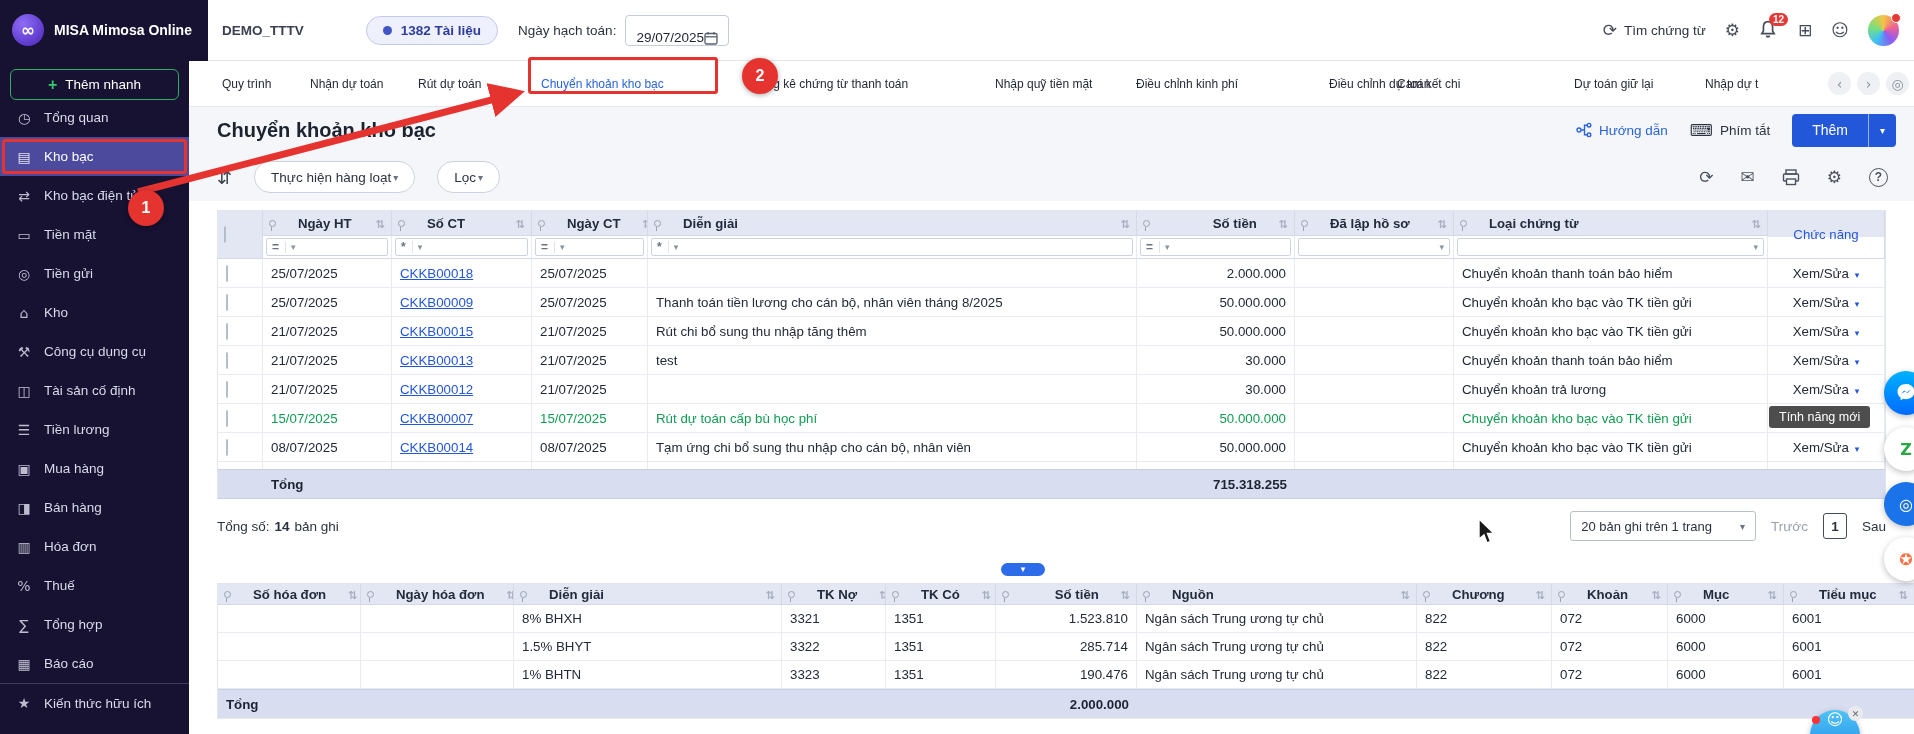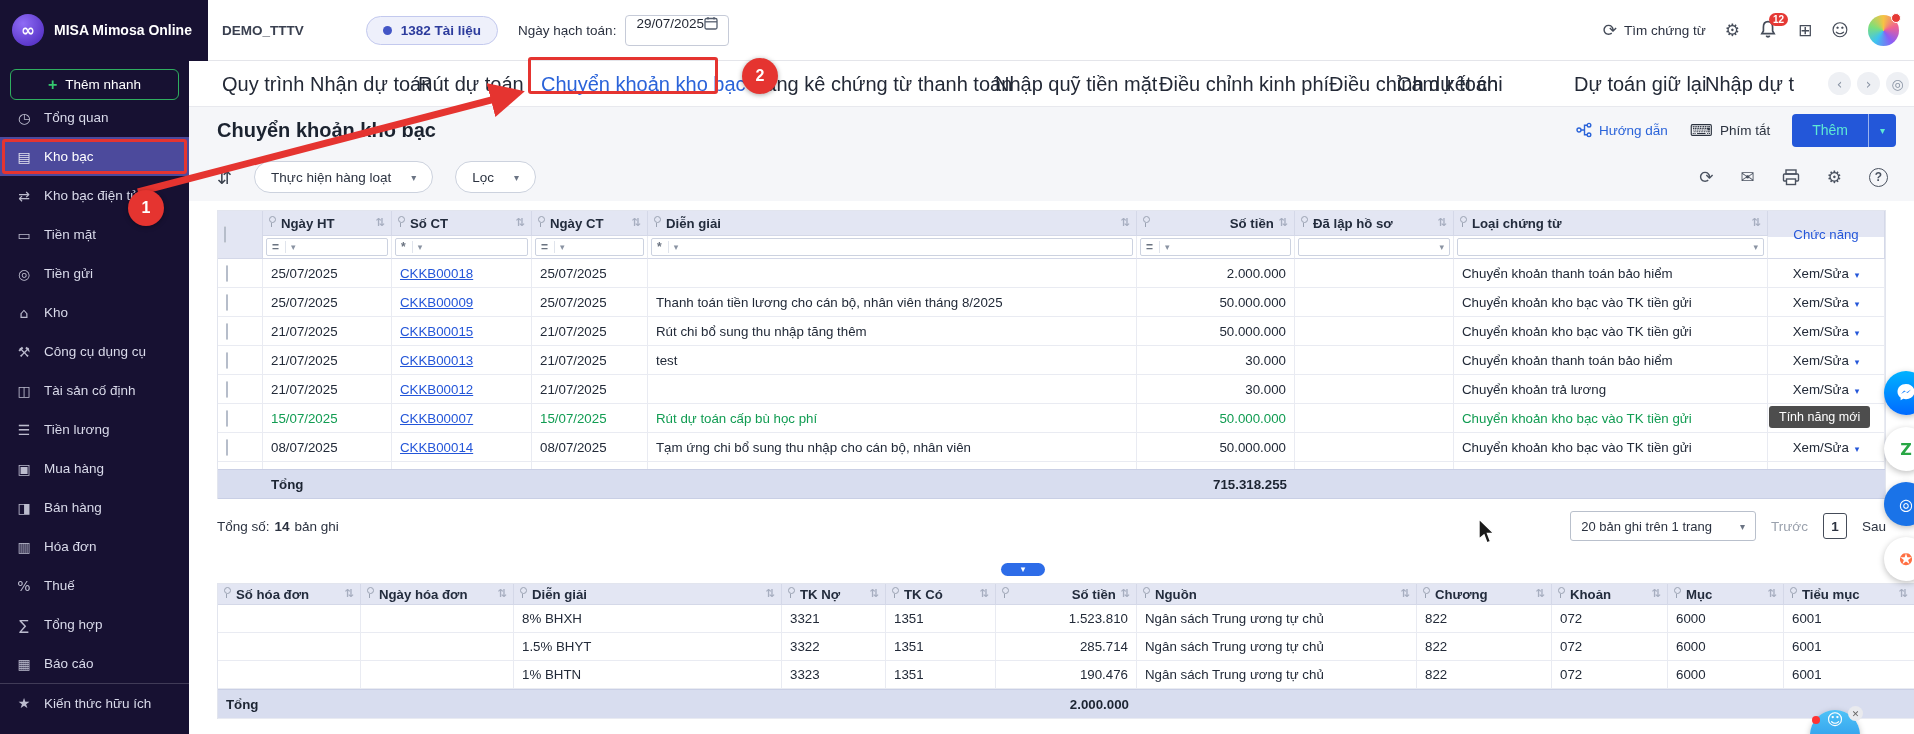--- a/index.html
+++ b/index.html
@@ -9,21 +9,21 @@
 
 
 .topbar{position:absolute;left:0;top:0;right:0;height:61px;background:#fff;border-bottom:1px solid #e4e5ea;display:flex;align-items:center;z-index:6}
 .brand{width:208px;height:61px;background:#171132;display:flex;align-items:center;gap:10px;padding-left:12px;flex:0 0 auto}
 .logo{width:32px;height:32px;border-radius:50%;background:radial-gradient(circle at 35% 30%,#8f6cf5,#5a36c9 75%);color:#fff;display:flex;align-items:center;justify-content:center;font-size:17px;font-weight:bold}
 .brand-name{color:#fff;font-weight:bold;font-size:14px;white-space:nowrap}
 .company{margin-left:14px;font-weight:bold;color:#3a4050;font-size:13.5px}
 .doc-badge{margin-left:62px;display:flex;align-items:center;gap:9px;background:#eef0fb;border:1px solid #c3c9ee;border-radius:15px;height:29px;padding:0 16px;color:#2d3c9d;font-weight:bold;white-space:nowrap}
 .doc-badge .dot{width:9px;height:9px;border-radius:50%;background:#4356c6}
 .date-label{margin-left:20px;color:#2c3240;white-space:nowrap}
-.date-box{margin-left:9px;display:flex;align-items:flex-start;gap:0;border:1px solid #c6cbd8;border-radius:4px;height:31px;padding:0 10px;background:#fff;color:#1f2430;white-space:nowrap}
+.date-box{margin-left:9px;display:flex;align-items:flex-end;gap:0;border:1px solid #c6cbd8;border-radius:4px;height:31px;padding:0 10px;background:#fff;color:#1f2430;white-space:nowrap}
 .top-right{margin-left:auto;display:flex;align-items:center;gap:19px;padding-right:15px}
 .tr-item{display:flex;align-items:center;gap:7px;color:#2b3140;white-space:nowrap;cursor:default}
 .ticon{font-size:17px;color:#454c59;line-height:1}
 .bell-wrap{position:relative;width:20px;height:20px}
 .badge{position:absolute;top:-7px;left:10px;background:#e53935;color:#fff;font-size:10px;font-weight:bold;border-radius:8px;padding:1px 4px;line-height:11px}
 .avatar{width:31px;height:31px;border-radius:50%;background:conic-gradient(#f6c344,#ef6292,#8b5cf6,#3ec3f0,#7ddf7a,#f6c344);position:relative}
 .avatar .adot{position:absolute;top:-2px;right:-2px;width:10px;height:10px;border-radius:50%;background:#e53935;border:1.5px solid #fff}
 
 
 .sidebar{position:absolute;left:0;top:61px;bottom:0;width:189px;background:#171132;z-index:7}
@@ -31,45 +31,45 @@
 .quick-add .plus{color:#35c96f;font-size:16px;font-weight:bold}
 .menu{position:absolute;left:0;right:0;top:37px}
 .s-item{height:39px;display:flex;align-items:center;gap:11px;padding-left:15px;color:#d9daea;font-size:13.5px;cursor:default;white-space:nowrap}
 .s-item .s-ico{width:18px;text-align:center;font-size:14px;opacity:.85;line-height:1}
 .s-item.active{background:#4c4a9c;color:#fff}
 .s-item.divided{border-top:1px solid rgba(255,255,255,.18)}
 
 
 .main{position:absolute;left:189px;top:61px;right:0;bottom:0;background:#fff;overflow:hidden;z-index:1}
 .tabs{position:relative;height:46px;background:#fff;border-bottom:1px solid #e8e9ee}
-.tab{position:absolute;top:0;height:46px;line-height:46px;font-size:20px;color:#232936;white-space:nowrap;cursor:default}
+.tab{position:absolute;top:0;height:46px;line-height:46px;font-size:12px;color:#232936;white-space:nowrap;cursor:default}
 .tab.active{color:#2a63d9}
 .tabnav{position:absolute;top:11px;width:23px;height:23px;border-radius:50%;background:#eef0f4;color:#8a94a4;display:flex;align-items:center;justify-content:center;font-size:14px}
 .title-row{height:46px;background:#f5f6f9;display:flex;align-items:center;padding:0 18px 0 28px}
 .page-title{font-size:20px;font-weight:bold;color:#1b2330}
 .title-right{margin-left:auto;display:flex;align-items:center;gap:22px}
 .tlink{display:flex;align-items:center;gap:7px;color:#2a63d9;font-size:13.5px;white-space:nowrap}
 .tlink.dark{color:#2c3340}
-.add-btn{display:flex;align-items:stretch;height:33px;background:#2357d9;border-radius:4px;color:#5eead4;font-size:14px;overflow:hidden}
+.add-btn{display:flex;align-items:stretch;height:33px;background:#2357d9;border-radius:4px;color:#ffffff;font-size:14px;overflow:hidden}
 .add-main{display:flex;align-items:center;padding:0 20px}
 .add-sep{width:1px;background:rgba(255,255,255,.55)}
 .add-caret{display:flex;align-items:center;justify-content:center;width:27px;font-size:10px}
 .toolbar{height:48px;background:#f5f6f9;display:flex;align-items:center;padding:0 26px 0 28px;gap:22px}
 .sort-rows{font-size:18px;color:#39404d}
-.pill-btn{height:32px;border:1px solid #ccd2de;border-radius:16px;background:#fff;display:flex;align-items:center;gap:20px;padding:0 16px;color:#2b3240;font-size:13.5px;white-space:nowrap}
+.pill-btn{height:32px;border:1px solid #ccd2de;border-radius:16px;background:#fff;display:flex;align-items:center;gap:2px;padding:0 16px;color:#2b3240;font-size:13.5px;white-space:nowrap}
 .pill-btn .caret{font-size:10px;color:#6b7484}
 .tool-right{margin-left:auto;display:flex;align-items:center;gap:27px}
 .tool-ic{font-size:17px;color:#4a5260;line-height:1}
 .help-circle{width:19px;height:19px;border:1.5px solid #4a5260;border-radius:50%;display:flex;align-items:center;justify-content:center;font-size:12px;font-weight:bold;color:#4a5260}
 
 
 table.grid{table-layout:fixed;border-collapse:separate;border-spacing:0;margin:9px 0 0 28px;border:1px solid #e2e5ee;border-bottom:none}
 .grid th,.grid td{white-space:nowrap;overflow:hidden}
 .grid thead tr.hdr th{height:25px;background:#e3e6f3;border-right:1px solid #d4d8e8;border-bottom:1px solid #d4d8e8;padding:0 6px;text-align:left}
-.hflex{display:flex;align-items:flex-start;gap:5px}
+.hflex{display:flex;align-items:flex-end;gap:22px}
 .lbl{font-weight:bold;font-size:13.2px;color:#232c3d}
 .sort{color:#a7aec0;font-size:11px;margin-left:auto}
 .sort.lead{margin-left:0}
 .pin{display:inline-block;width:7px;flex:0 0 7px}
 .pin::before{content:"";display:block;width:5px;height:5px;border:1px solid #9aa2b2;border-radius:50%}
 .pin::after{content:"";display:block;width:1px;height:4px;background:#9aa2b2;margin-left:2px}
 .grid thead tr.flt th{height:23px;background:#fff;border-right:1px solid #e8eaf1;border-bottom:1px solid #d4d8e8;padding:0 3px}
 .fbox{height:18px;border:1px solid #ccd2e0;border-radius:2px;display:flex;align-items:center;padding:0 5px;background:#fff}
 .op{color:#6a7380;font-size:12px;border-right:1px solid #e0e4ec;padding-right:6px;line-height:1}
 .mini{font-size:9px;color:#8a93a2;margin-left:5px}
@@ -237,21 +237,21 @@
 
   <div class="main">
 
     <nav class="tabs">
       <span class="tab" style="left:33px">Quy trình</span>
       <span class="tab" style="left:121px">Nhận dự toán</span>
       <span class="tab" style="left:229px">Rút dự toán</span>
       <span class="tab active" style="left:352px">Chuyển khoản kho bạc</span>
       <span class="tab" style="left:563px">Bảng kê chứng từ thanh toán</span>
       <span class="tab" style="left:806px">Nhập quỹ tiền mặt</span>
-      <span class="tab" style="left:970px">Điều chỉnh kinh phí</span>
+      <span class="tab" style="left:947px">Điều chỉnh kinh phí</span>
       <span class="tab" style="left:1140px">Điều chỉnh dự toán</span>
       <span class="tab" style="left:1208px">Cam kết chi</span>
       <span class="tab" style="left:1385px">Dự toán giữ lại</span>
       <span class="tab" style="left:1516px">Nhập dự t</span>
       <span class="tabnav g" style="left:1639px">‹</span>
       <span class="tabnav g" style="left:1668px">›</span>
       <span class="tabnav g" style="left:1697px">◎</span>
     </nav>
 
     <div class="title-row">

